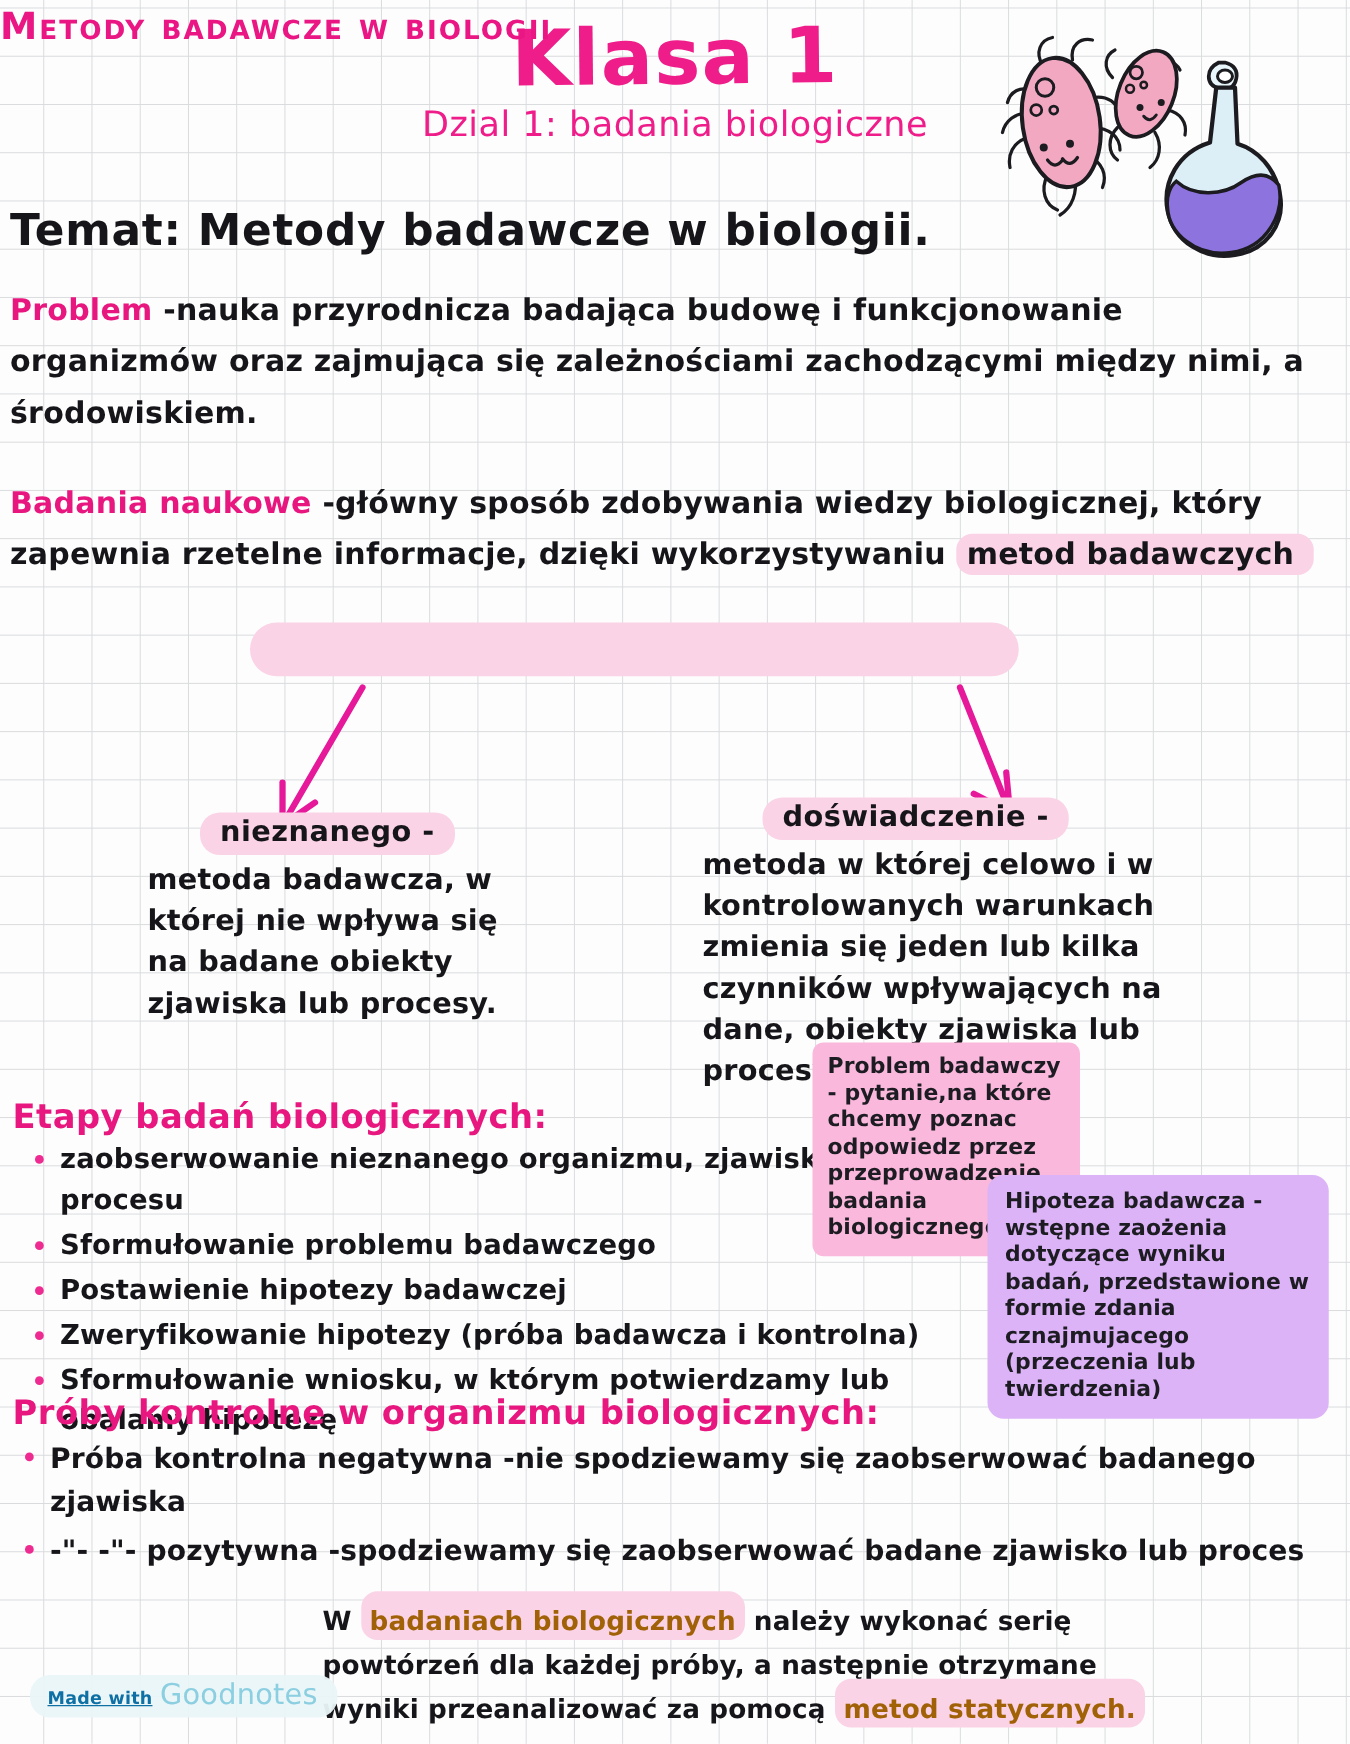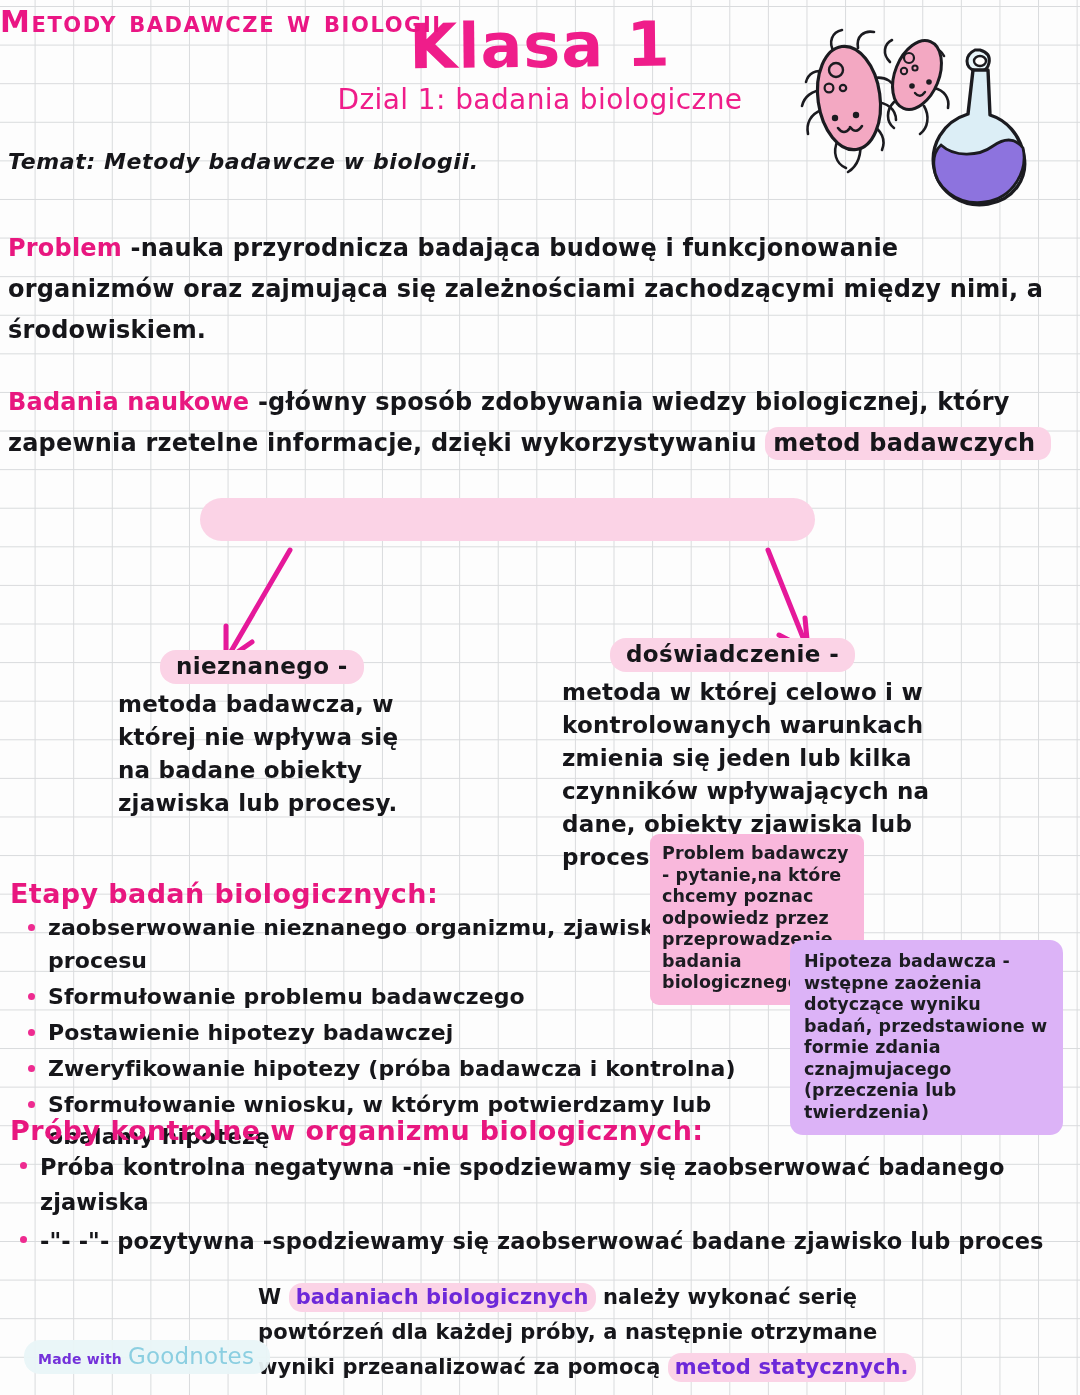--- a/index.html
+++ b/index.html
@@ -53,38 +53,38 @@
     font-size:28px;line-height:30px;
     color:#ef1d8a;
     font-weight:400;
     letter-spacing:.4px;
   }
 
   
   #doodle{left:782px;top:18px;width:250px;height:195px;}
 
   
-  #temat{left:8px;top:145px;font-size:22px;line-height:34px;letter-spacing:.6px;font-style:italic;}
+  #temat{left:8px;top:168px;font-size:35px;line-height:34px;letter-spacing:.6px;}
 
   .para{font-size:24px;line-height:41px;letter-spacing:.2px;}
   #biologia{left:8px;top:228px;width:1060px;}
   #badania{left:8px;top:382px;width:1060px;}
 
   .hl{
     background:#fbd3e6;
     border-radius:13px;
     padding:2px 16px 3px 8px;
     box-decoration-break:clone;
     -webkit-box-decoration-break:clone;
   }
   .hl-pinktext{
     background:#fbd3e6;
-    color:#6d28d9;
+    color:#a16207;
     border-radius:13px;
-    padding:2px 7px 3px 7px;
+    padding:12px 7px 3px 7px;
     font-weight:700;
     box-decoration-break:clone;
     -webkit-box-decoration-break:clone;
   }
 
   
   #banner{
     left:200px;top:498px;
     width:615px;height:43px;
     background:#fbd3e6;
@@ -175,21 +175,21 @@
 
   
   #goodnotes{
     left:24px;top:1340px;
     display:flex;align-items:baseline;gap:6px;
     background:#eaf6f8;
     padding:3px 16px 5px 14px;
     border-radius:16px;
     opacity:.95;
   }
-  #gn-made{font-size:14px;color:#6d28d9;font-weight:600;letter-spacing:.2px;}
+  #gn-made{font-size:14px;color:#0369a1;font-weight:600;letter-spacing:.2px;text-decoration:underline;}
   #gn-brand{font-size:23px;color:#86cde0;font-weight:400;letter-spacing:.2px;}
 </style>
 </head>
 <body>
 
 <div id="page">
 
   <div class="abs hw" id="title">Klasa 1</div>
   <div class="abs" id="subtitle">Dzial 1: badania biologiczne</div>
 

